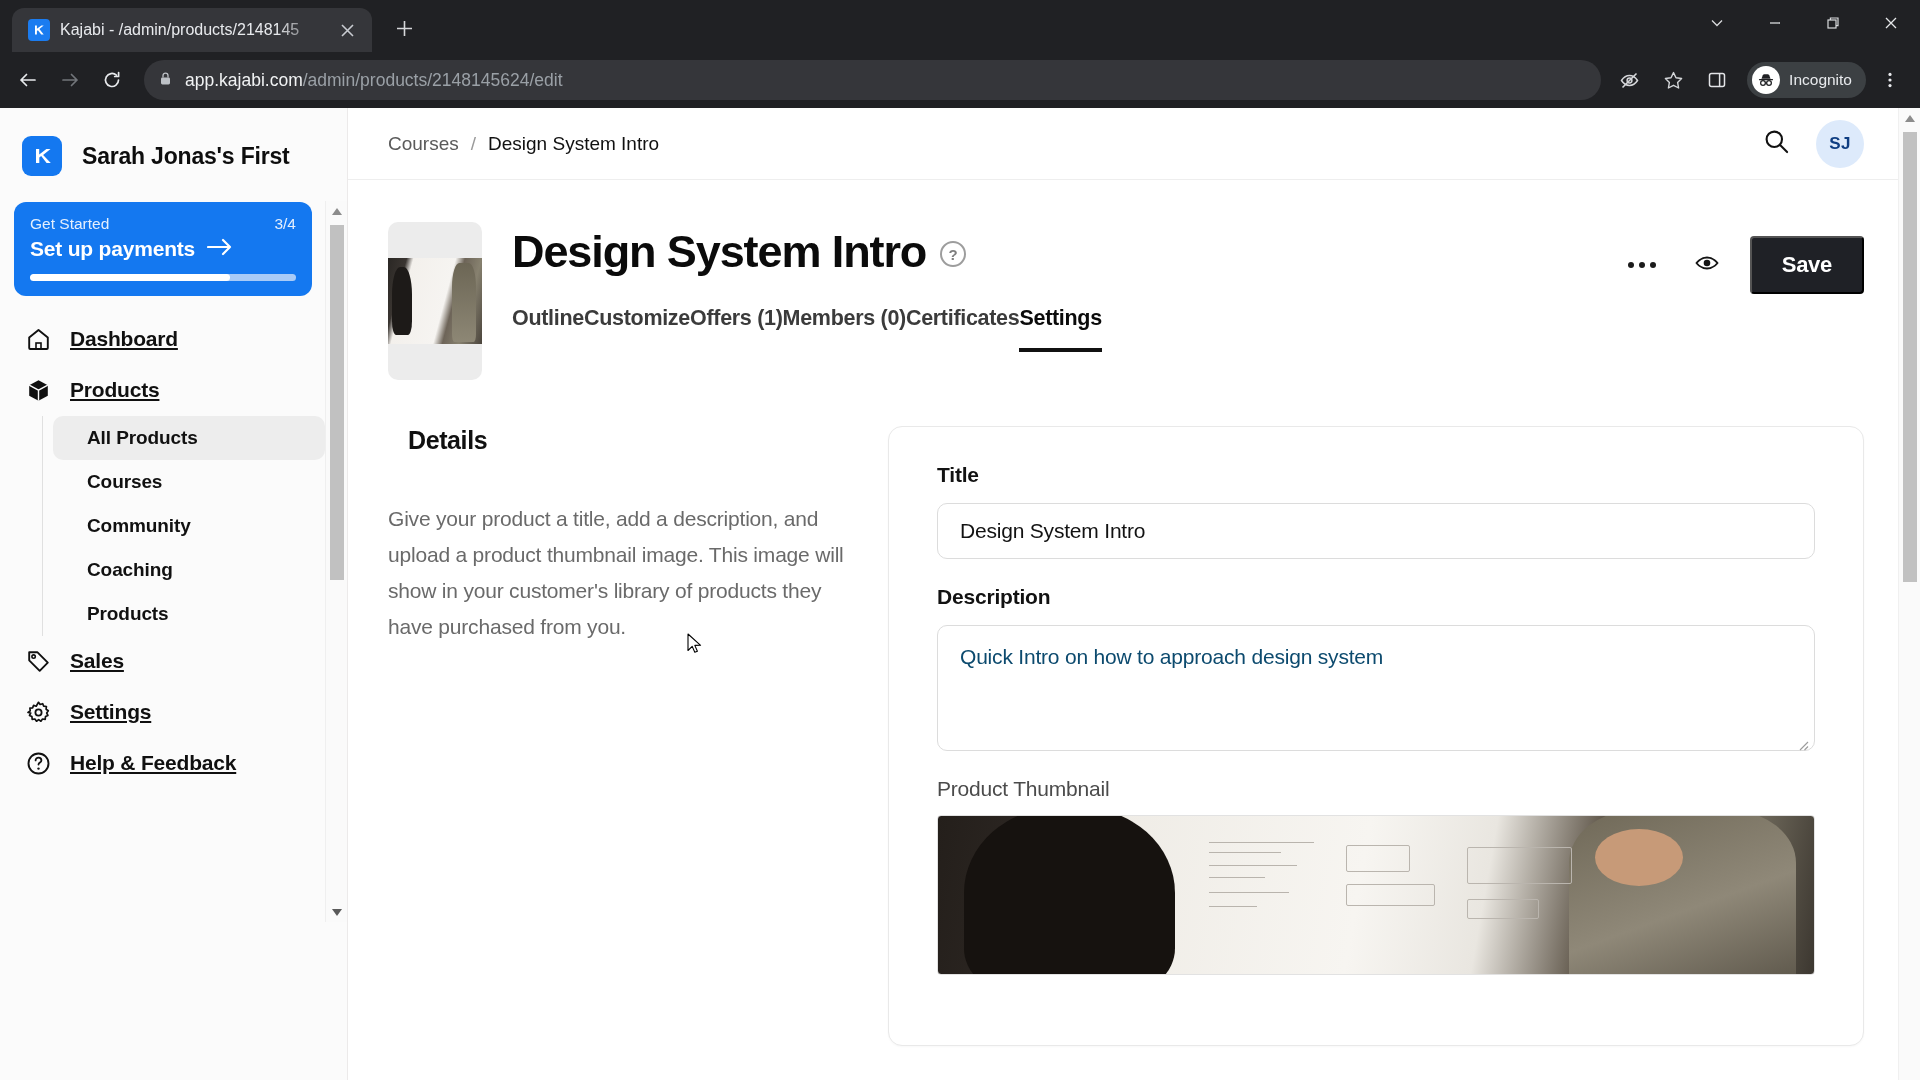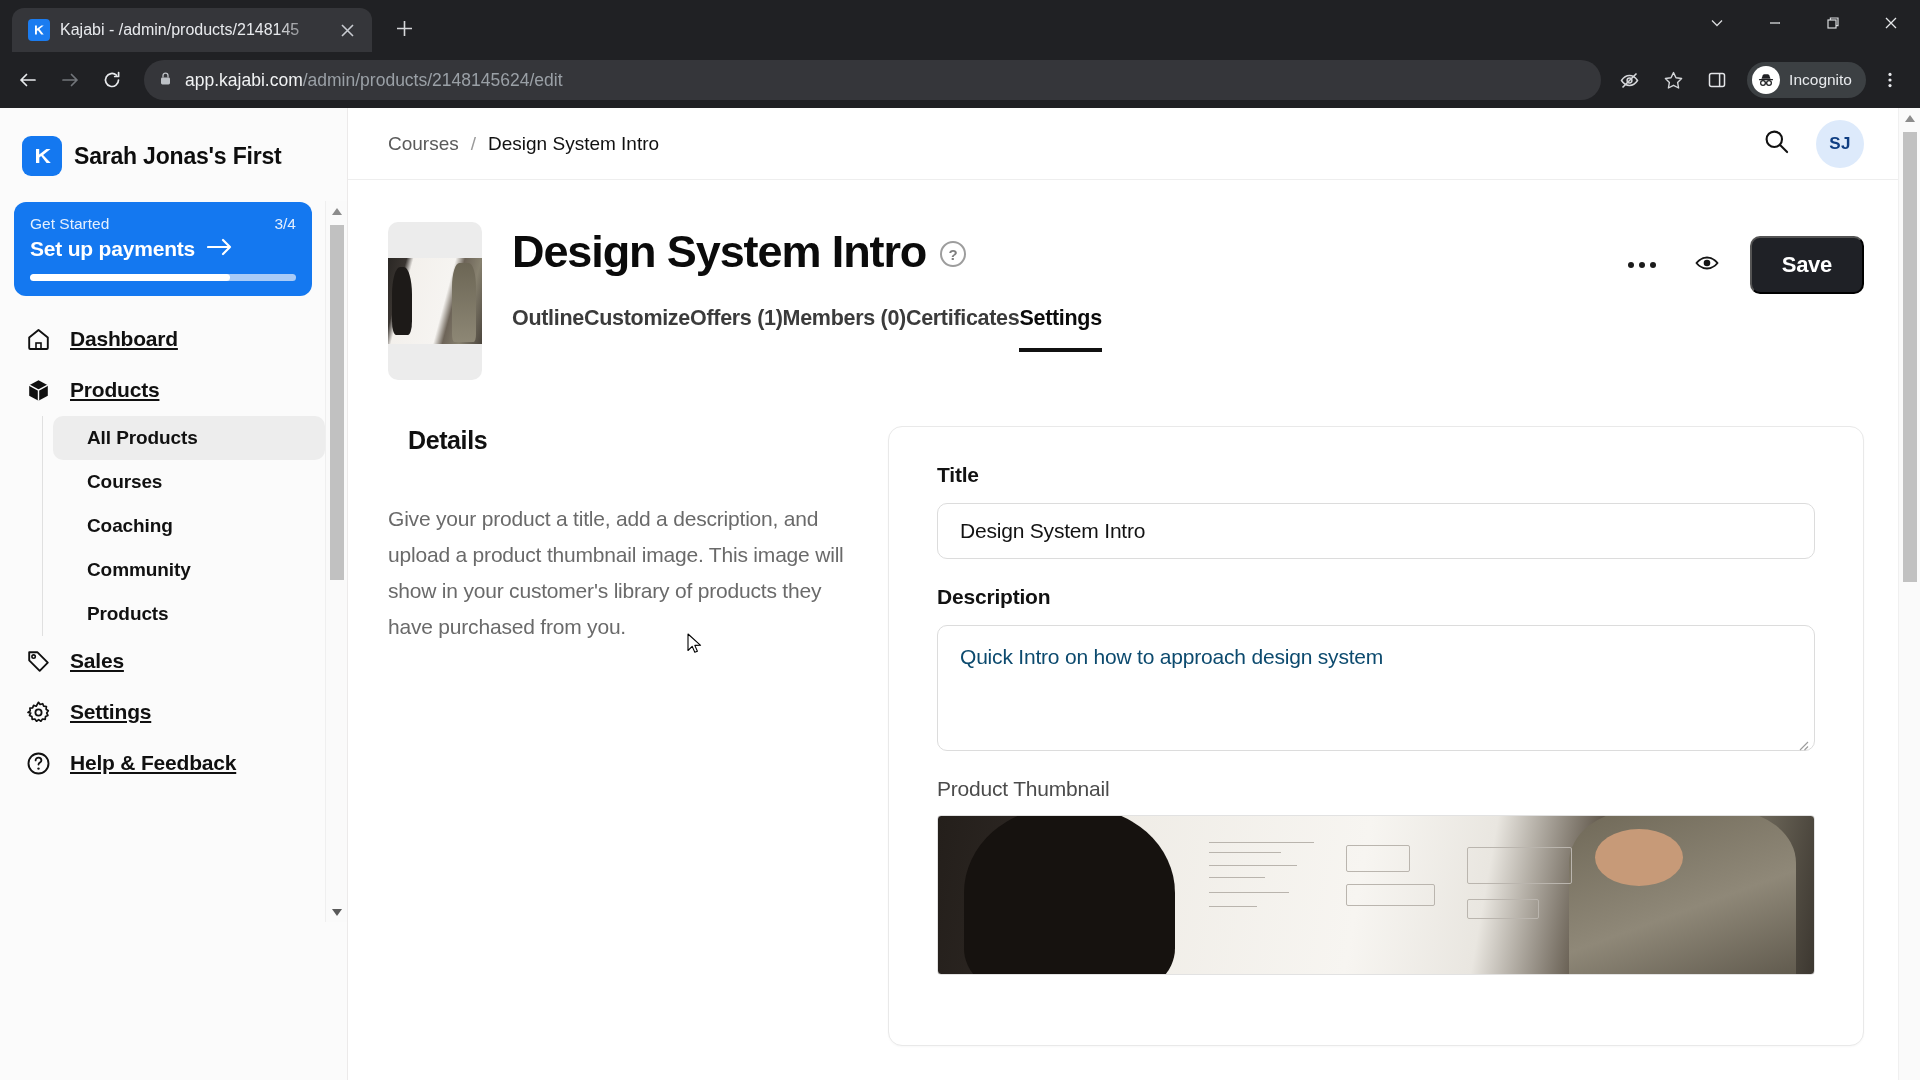--- a/index.html
+++ b/index.html
@@ -97,21 +97,21 @@
   }
 
   
   .sidebar {
     width: 348px; flex: 0 0 348px; height: 100%;
     background: #fbfbfb;
     border-right: 1px solid #eceaea;
     position: relative; overflow: hidden;
   }
   .brand {
-    display: flex; align-items: center; gap: 12px;
+    display: flex; align-items: center; gap: 20px;
     padding: 28px 20px 22px 22px;
   }
   .brand-logo {
     width: 40px; height: 40px; border-radius: 9px; background: #1478f0;
     display: flex; align-items: center; justify-content: center;
     flex: 0 0 auto;
   }
   .brand-name {
     font-size: 23px; font-weight: 700; color: #0d0d0d;
     letter-spacing: -0.2px; white-space: nowrap;
@@ -240,21 +240,21 @@
   }
   .tab-item.active { color: #0b0b0b; border-bottom-color: #111111; }
 
   .head-actions {
     display: flex; align-items: center; gap: 30px; padding-top: 14px;
   }
   .dots { display: flex; gap: 5px; align-items: center; padding: 8px; }
   .dot { width: 6px; height: 6px; border-radius: 50%; background: #1b1b1b; }
   .save-btn {
     background: #1f2126; color: #ffffff;
-    border-radius: 10px; padding: 14px 30px;
+    border-radius: 4px; padding: 14px 30px;
     font-size: 22px; font-weight: 700; letter-spacing: -0.3px;
   }
 
   .section {
     display: flex; gap: 0px; margin-top: 46px; align-items: flex-start;
   }
   .section-left { width: 500px; flex: 0 0 500px; padding-right: 40px; }
   .section-title {
     font-size: 25px; font-weight: 700; color: #101010; letter-spacing: -0.4px; margin-left: 20px;
   }
@@ -505,24 +505,24 @@
       </div>
 
       <div class="subnav">
         <div class="subnav-item active">
           <span>All Products</span>
         </div>
         <div class="subnav-item">
           <span>Courses</span>
         </div>
         <div class="subnav-item">
+          <span>Community</span>
+        </div>
+        <div class="subnav-item">
           <span>Coaching</span>
-        </div>
-        <div class="subnav-item">
-          <span>Community</span>
         </div>
         <div class="subnav-item">
           <span>Products</span>
         </div>
       </div>
 
       <div class="nav-item">
         <span class="nav-ico">
           <svg width="25" height="25" viewBox="0 0 25 25">
               <path d="M3.2 3.2h8.1l10.5 10.5-8.1 8.1L3.2 11.3z" stroke="#101010" stroke-width="1.9" fill="none" stroke-linejoin="round"></path>

